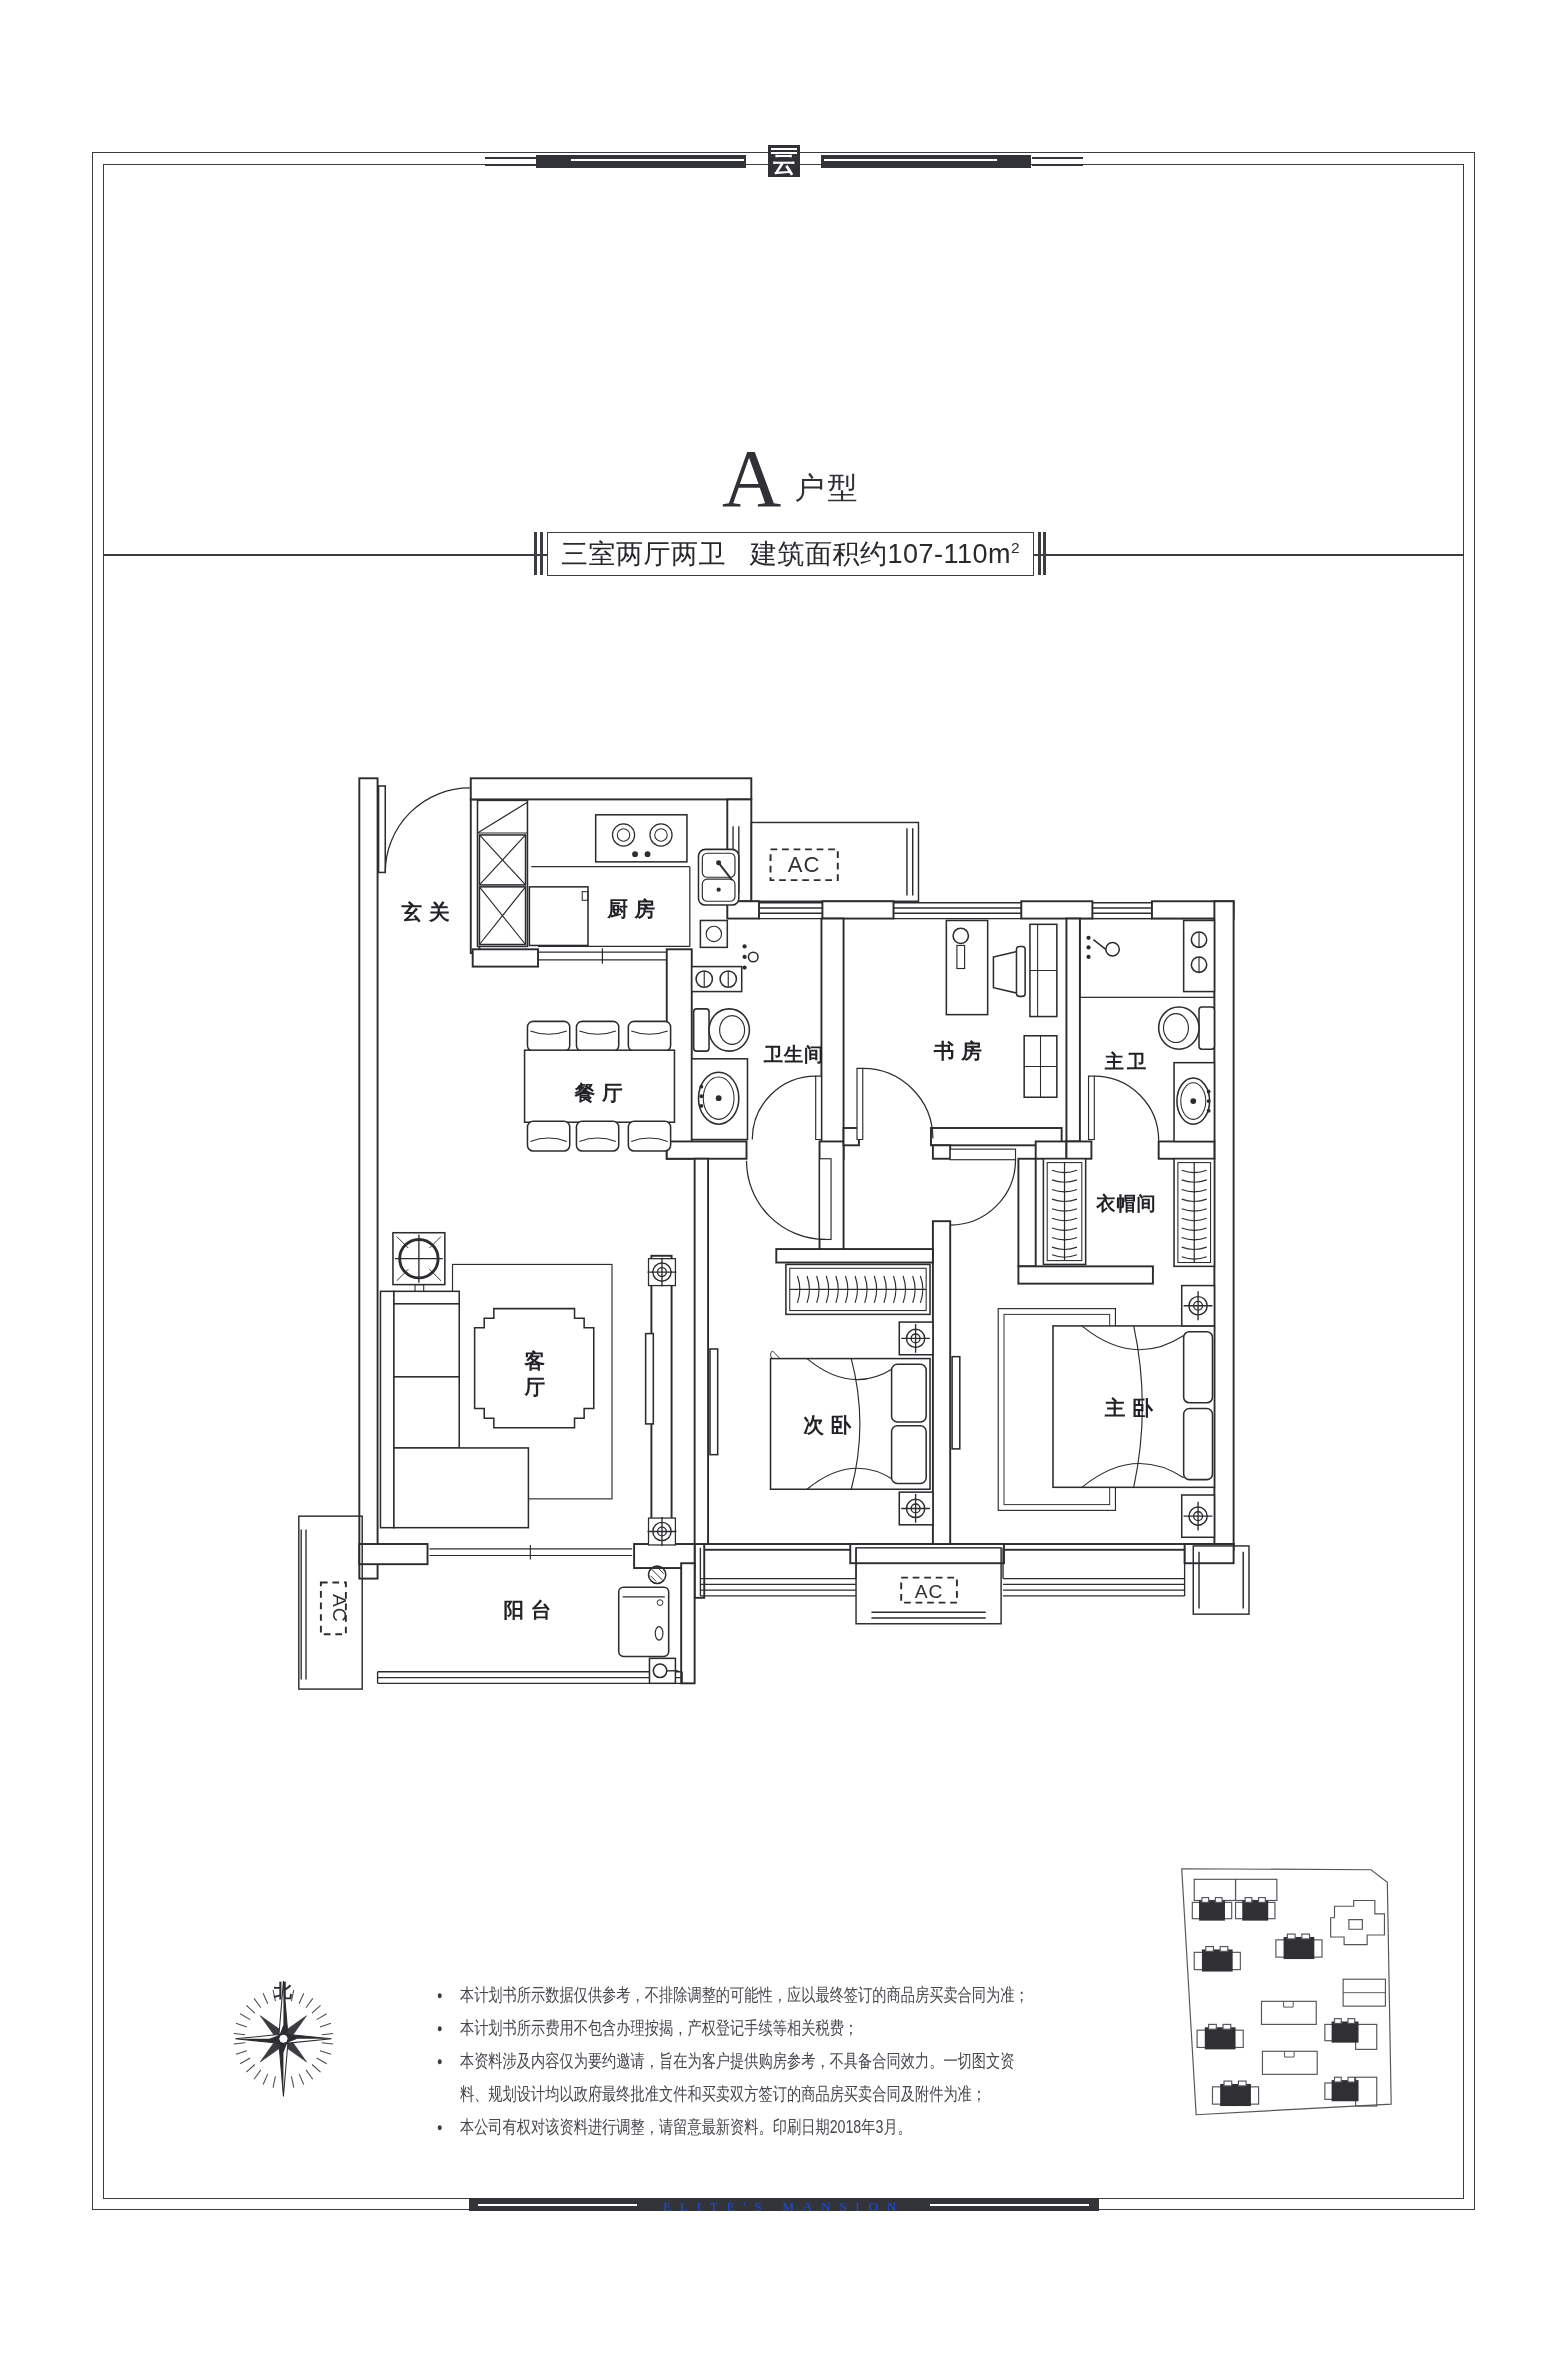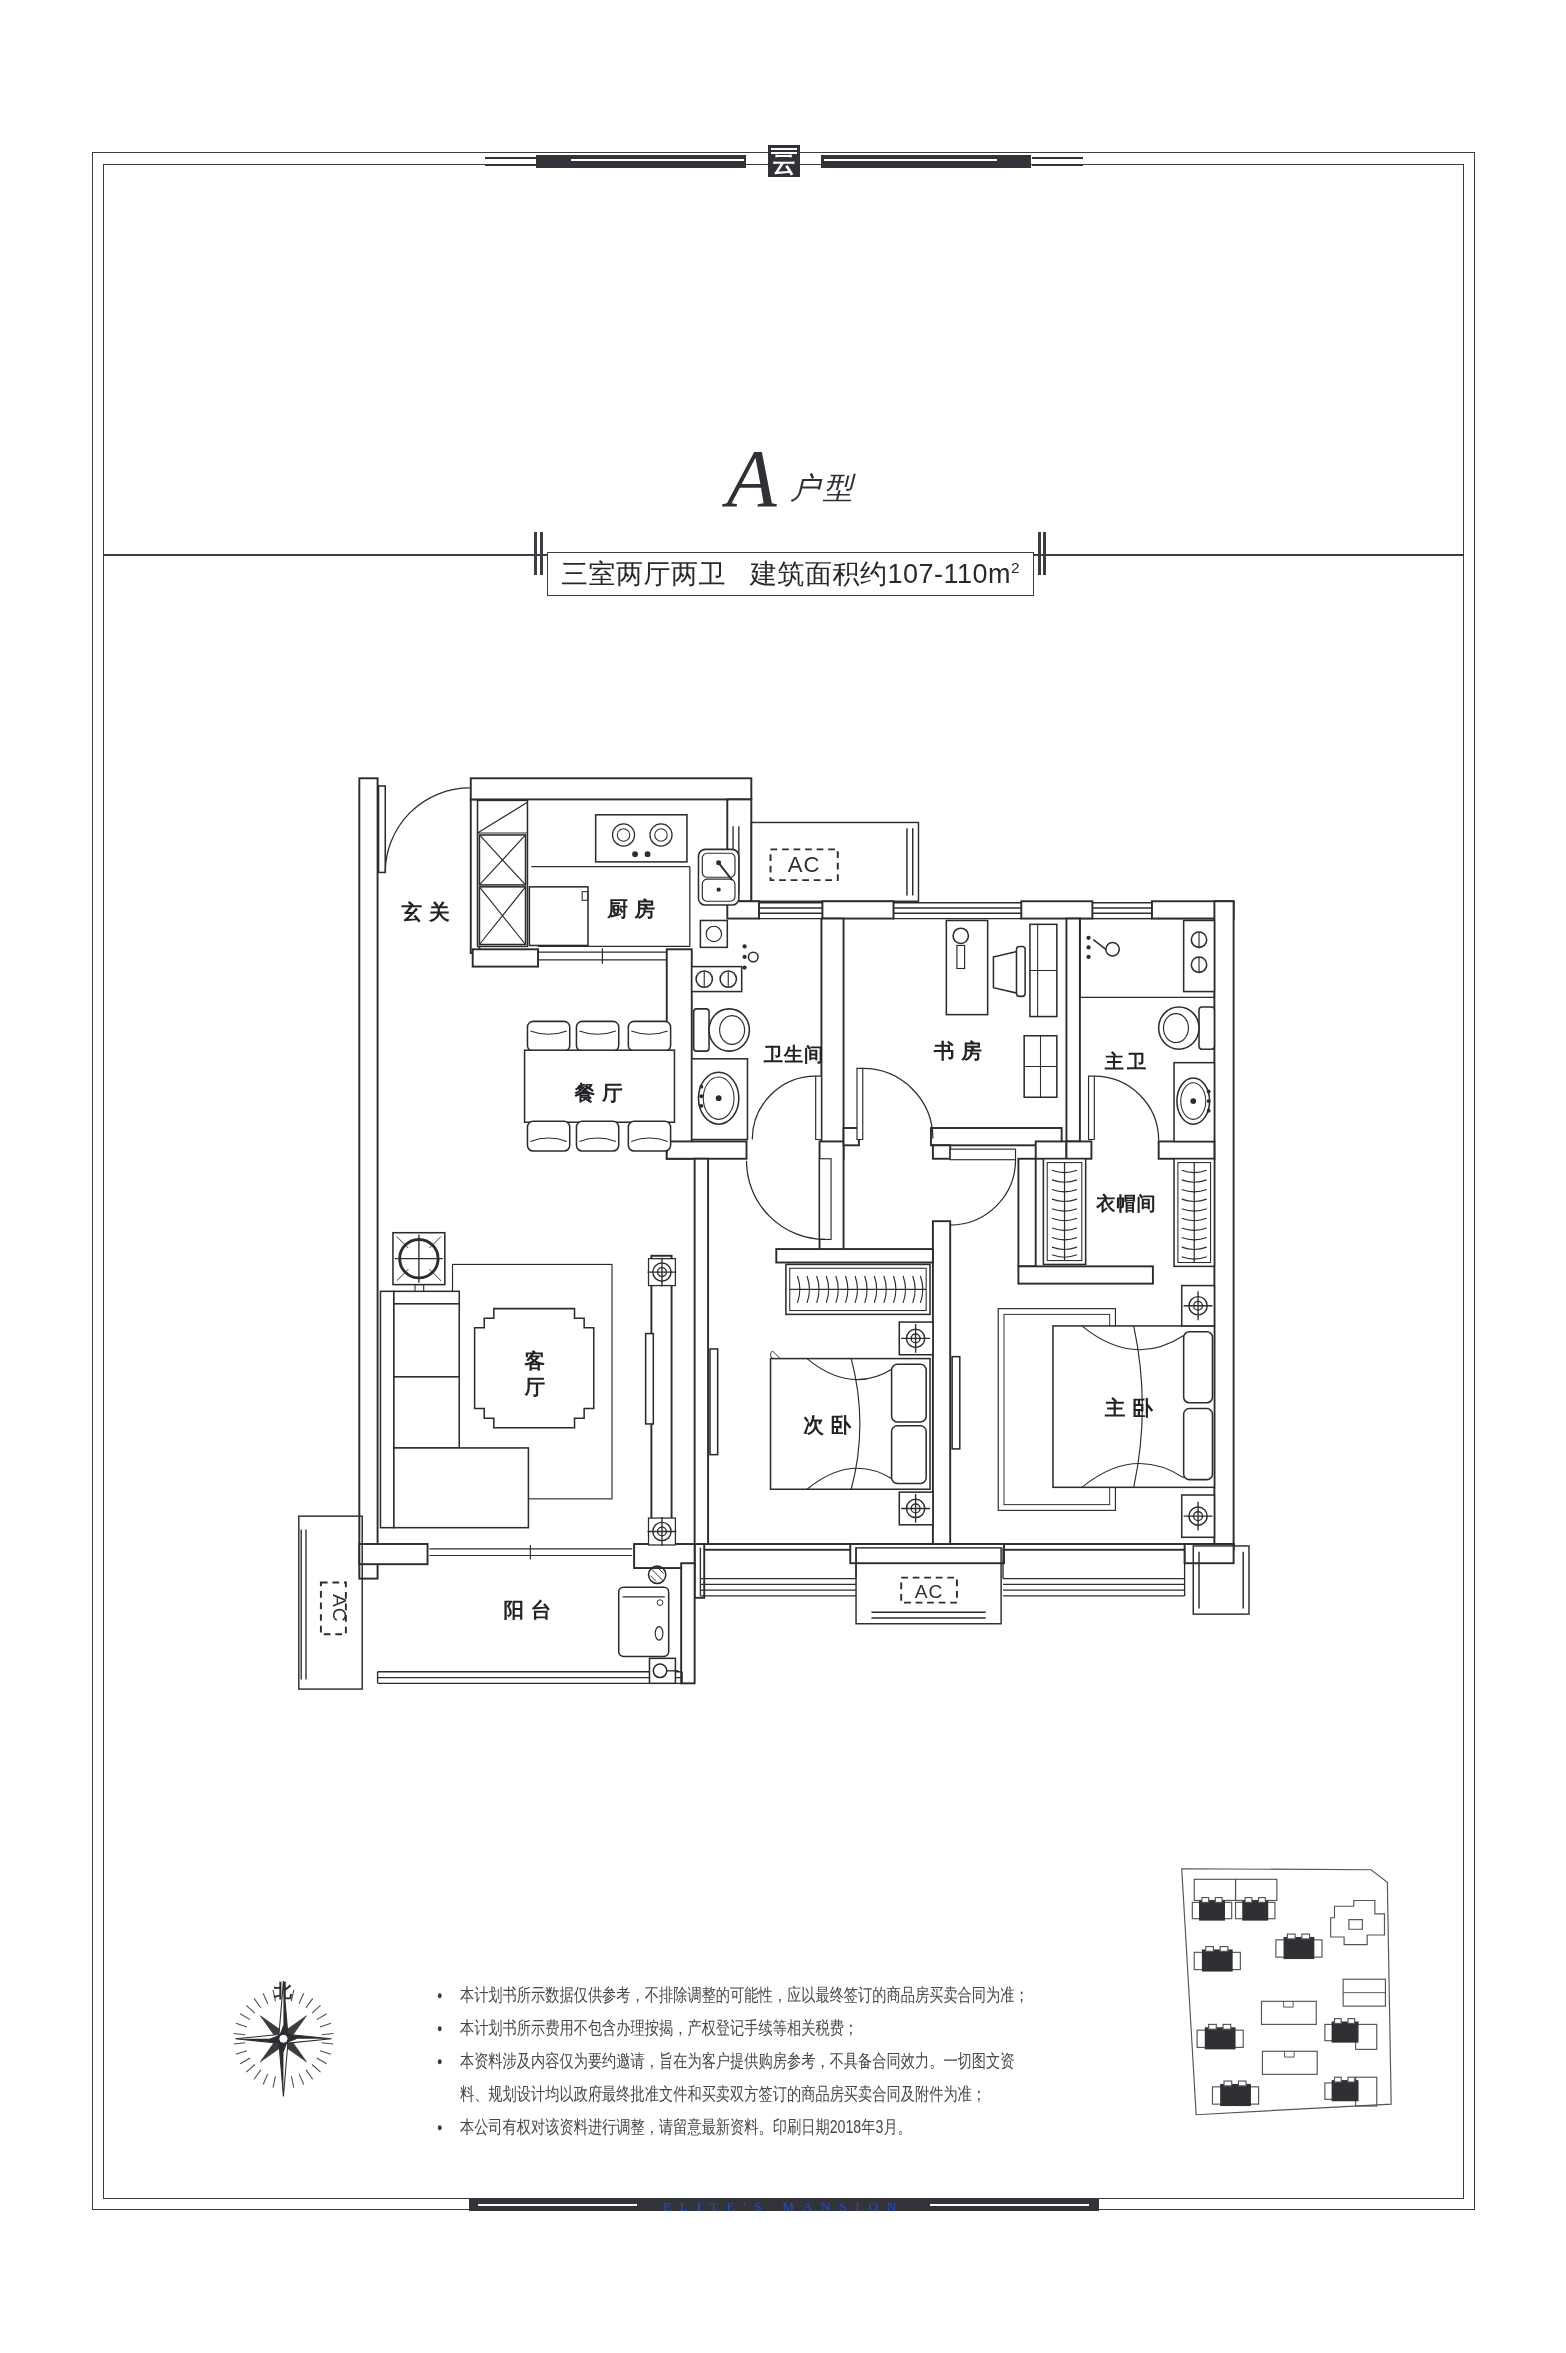--- a/index.html
+++ b/index.html
@@ -13,29 +13,29 @@
   .deco-bar{background:#33333a;height:12.5px;top:155px;}
   .deco-slit{background:#ffffff;height:2.4px;top:159px;}
   .deco-thin{background:#33333a;height:1.5px;}
   #logo-box{left:768px;top:145px;width:32px;height:32px;background:#303036;
             display:flex;align-items:flex-end;justify-content:center;}
   #logo-box .glyph{color:#ffffff;font-family:"Liberation Serif", serif;font-size:23px;
                    line-height:25px;font-weight:bold;}
   #logo-box .lines{position:absolute;left:2.9px;right:2.9px;top:2.9px;}
   #logo-box .lines div{height:1.9px;background:#fff;margin-bottom:2.4px;}
   
-  #title-row{left:0;top:443px;width:1567px;text-align:center;padding-left:15.4px;box-sizing:border-box;font-style:italic;}
+  #title-row{left:0;top:443px;width:1567px;text-align:center;padding-left:15.4px;box-sizing:border-box;}
   #title-letter{font-family:"Liberation Serif", serif;font-size:82px;line-height:71px;
                 color:#303036;font-weight:500;}
   #title-suffix{font-size:30px;color:#303036;letter-spacing:2.9px;margin-left:13.4px;
                 position:relative;top:-7.7px;}
   
   #subtitle-line{left:104px;top:554px;width:1359px;height:1.5px;background:#3c3c41;}
   #subtitle-box{left:547px;top:532px;width:485px;height:42px;background:#fff;
-                border:1.5px solid #3c3c41;display:flex;align-items:center;justify-content:center;margin-top:20px;}
+                border:1.5px solid #3c3c41;display:flex;align-items:center;justify-content:center;}
   #subtitle-box .txt{font-size:27px;color:#28282d;letter-spacing:0.5px;white-space:nowrap;}
   #subtitle-box sup{font-size:15.4px;vertical-align:super;line-height:0;}
   .cap{top:532px;width:2.9px;height:43px;background:#3c3c41;}
   
   #disclaimer{left:437px;top:1979px;width:1018px;font-size:18px;color:#46464c;transform:scaleX(0.79);transform-origin:0 0;}
   #disclaimer .row{display:flex;margin:0;line-height:33px;}
   #disclaimer .bullet{width:29px;flex:none;font-size:11.5px;line-height:33px;color:#3a3a3e;}
   #disclaimer .cont{margin-left:29px;line-height:33px;}
   
   #footer-bar{left:469px;top:2198px;width:630px;height:13.4px;background:#33333a;}

